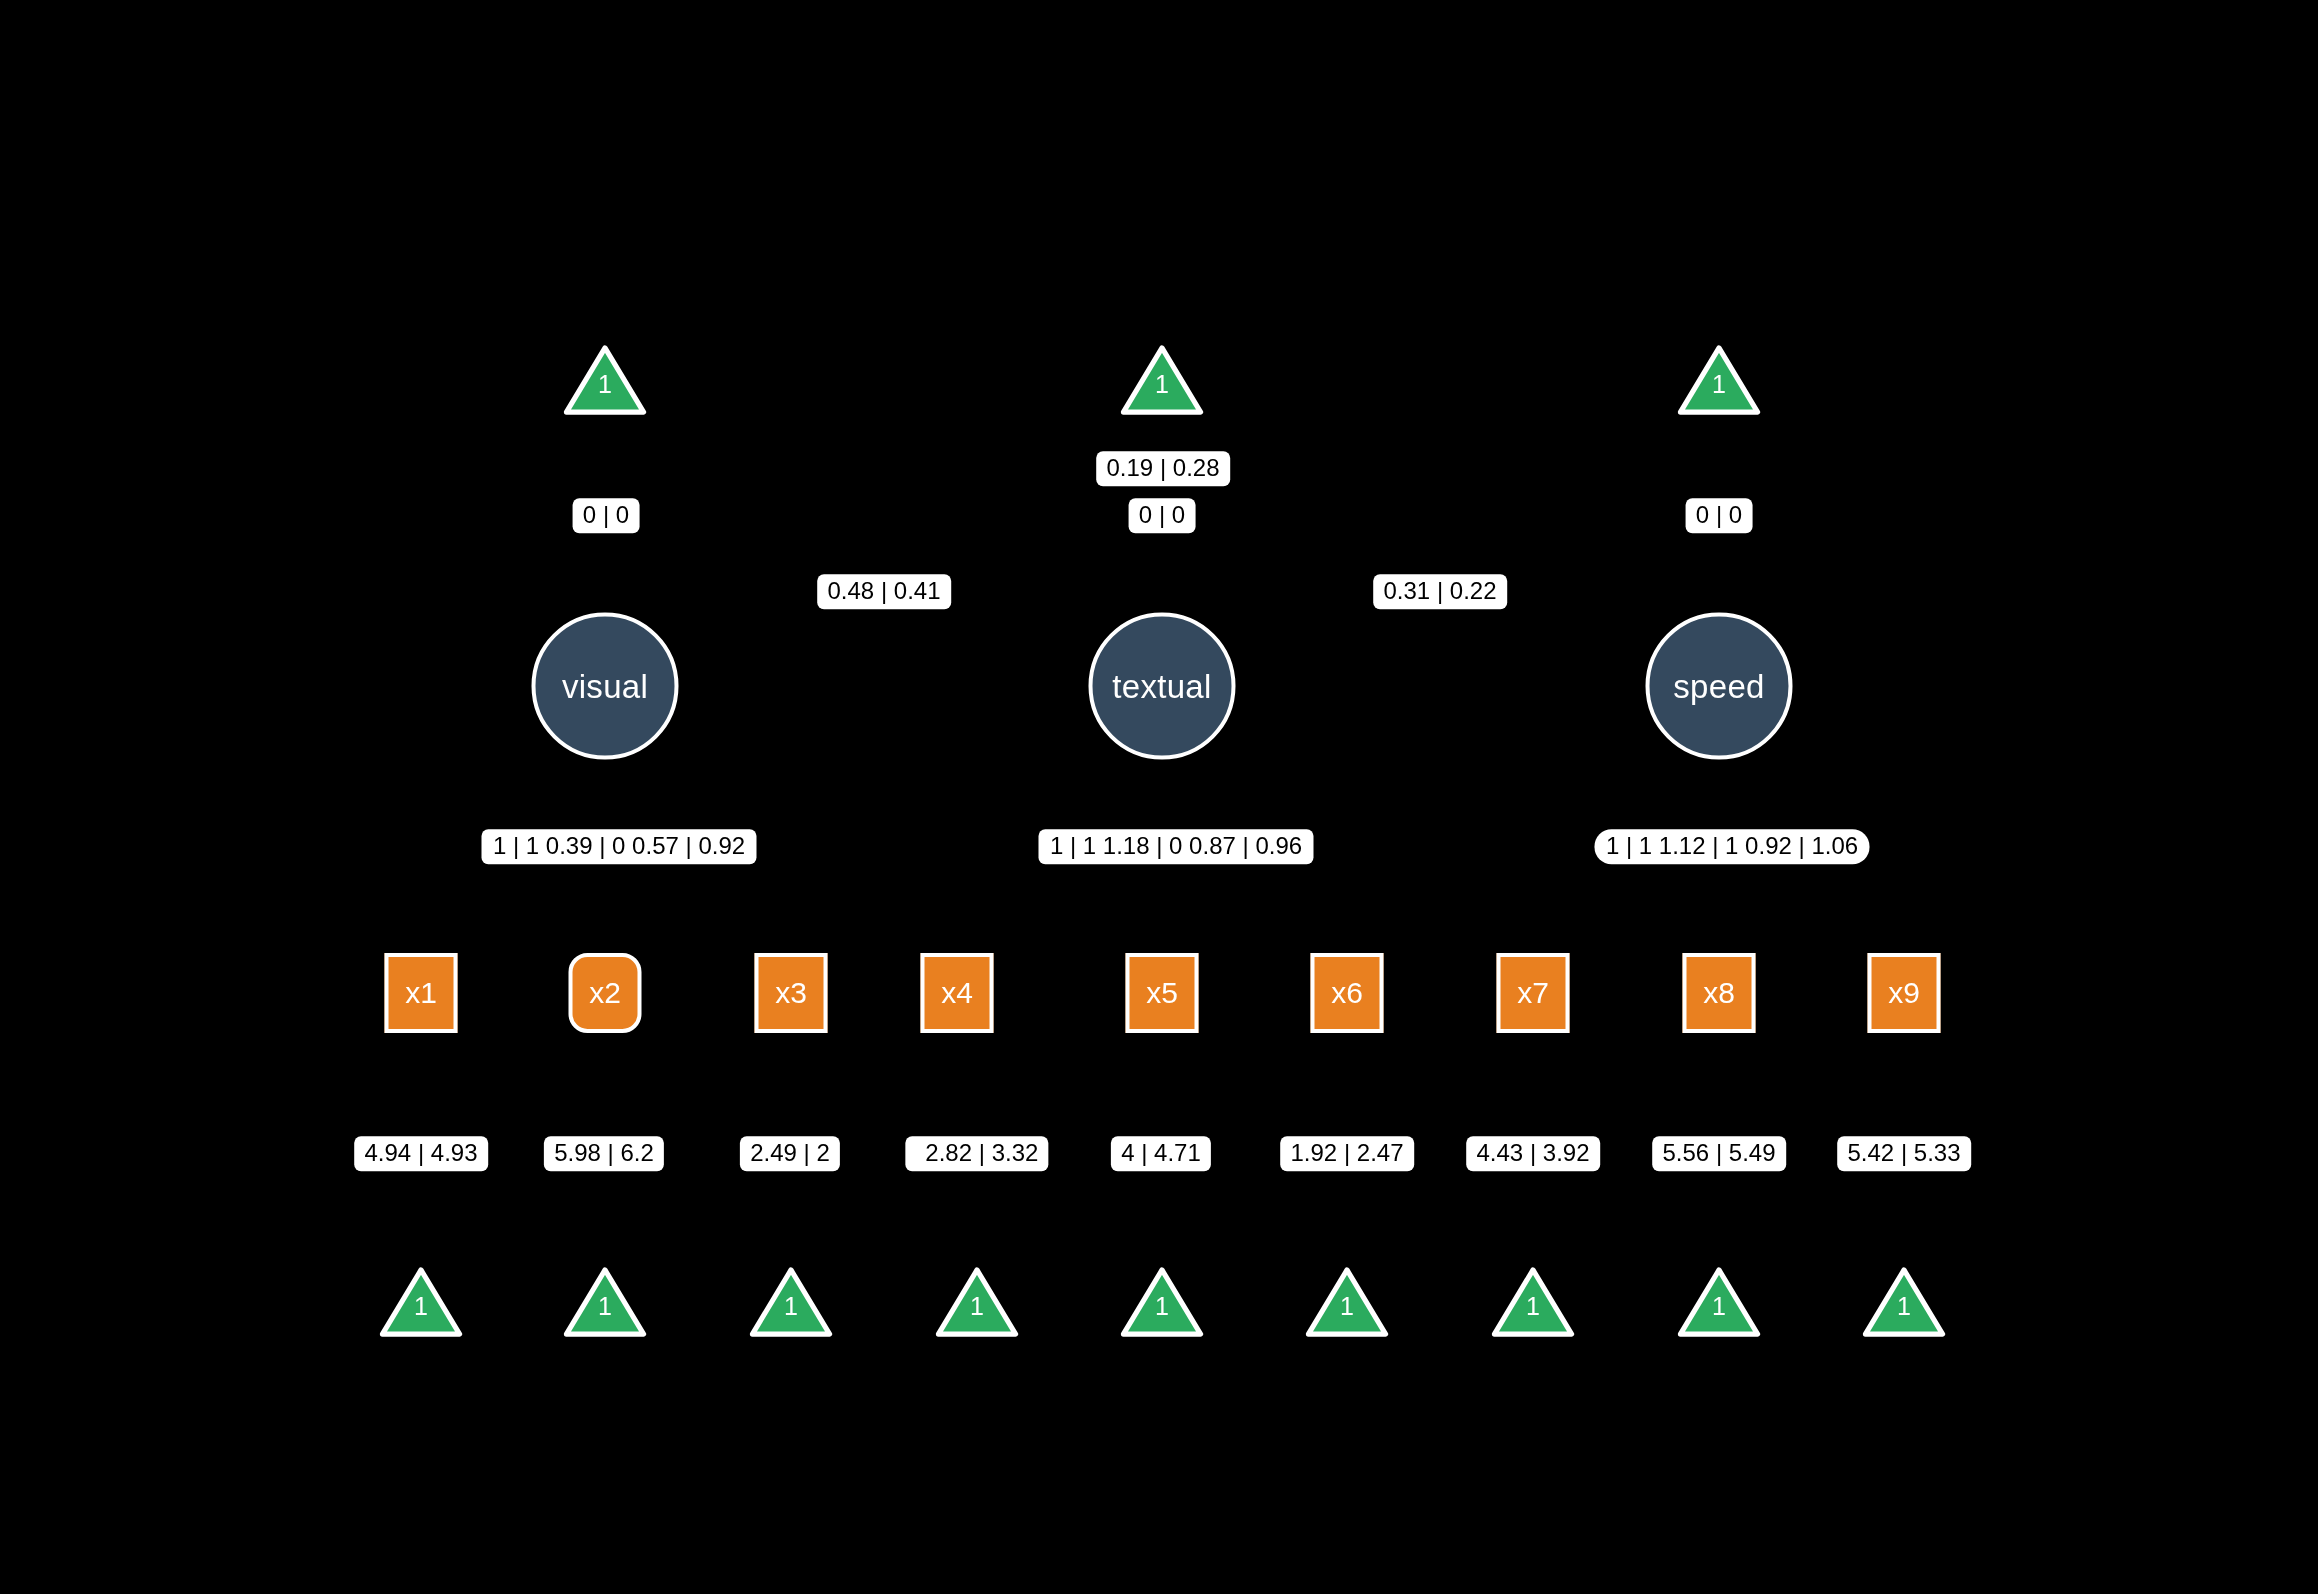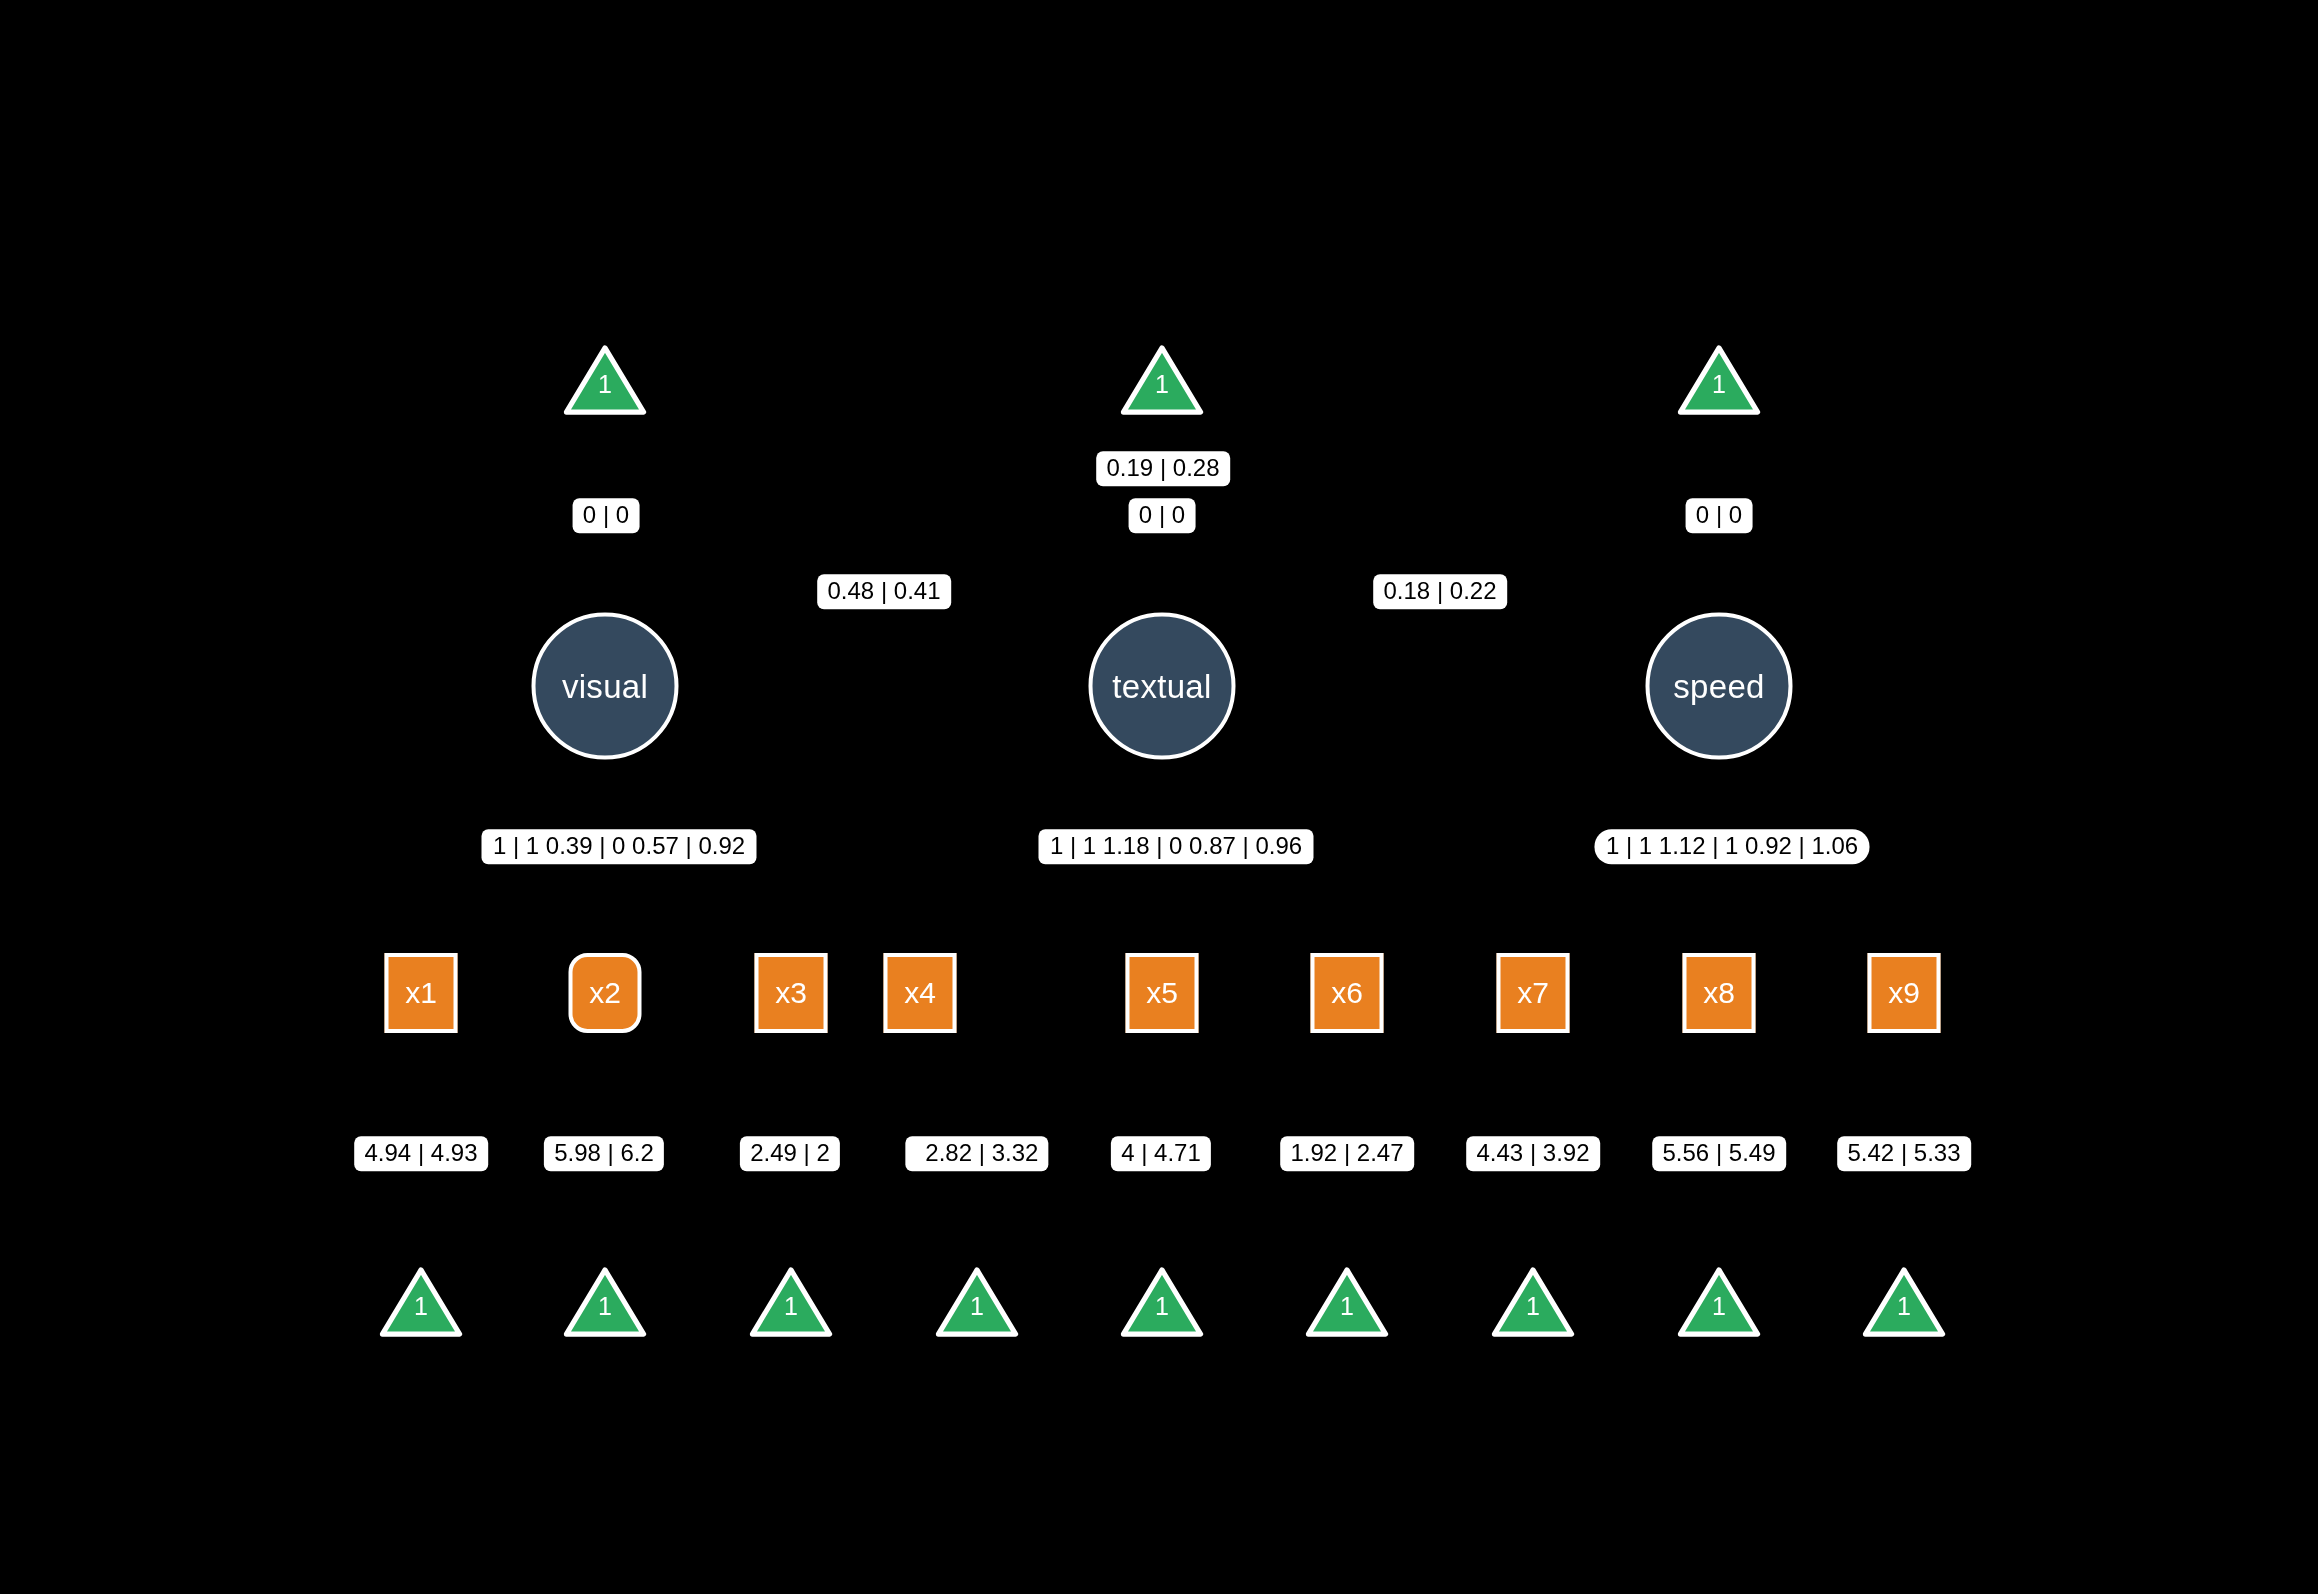--- a/index.html
+++ b/index.html
@@ -115,21 +115,21 @@
     </div>
     <div class="node observed" style="left: 421px; top: 993px;">
       <span>x1</span>
     </div>
     <div class="node observed" style="left: 605px; top: 993px; border-radius: 19px;">
       <span>x2</span>
     </div>
     <div class="node observed" style="left: 791px; top: 993px;">
       <span>x3</span>
     </div>
-    <div class="node observed" style="left: 920px; top: 993px;">
+    <div class="node observed" style="left: 957px; top: 993px;">
       <span>x4</span>
     </div>
     <div class="node observed" style="left: 1162px; top: 993px;">
       <span>x5</span>
     </div>
     <div class="node observed" style="left: 1347px; top: 993px;">
       <span>x6</span>
     </div>
     <div class="node observed" style="left: 1533px; top: 993px;">
       <span>x7</span>
@@ -210,21 +210,21 @@
       <svg class="tri-shape" viewBox="0 0 148 124" preserveAspectRatio="none">
         <polygon points="74,6 142,118 6,118" fill="#2BAB5E" stroke="#FFFFFF" stroke-width="9" stroke-linejoin="round"></polygon>
       </svg>
       <div class="tri-label">1</div>
     </div>
     <div class="chip" style="left: 1163px; top: 469px;">0.19 | 0.28</div>
     <div class="chip" style="left: 606px; top: 516px;">0 | 0</div>
     <div class="chip" style="left: 1162px; top: 516px;">0 | 0</div>
     <div class="chip" style="left: 1719px; top: 516px;">0 | 0</div>
     <div class="chip" style="left: 884px; top: 592px;">0.48 | 0.41</div>
-    <div class="chip" style="left: 1440px; top: 592px;">0.18 | 0.22</div>
+    <div class="chip" style="left: 1440px; top: 592px;">0.31 | 0.22</div>
     <div class="chip wide" style="left: 619px; top: 847px;">1 | 1 0.39 | 0 0.57 | 0.92</div>
     <div class="chip wide" style="left: 1176px; top: 847px;">1 | 1 1.18 | 0 0.87 | 0.96</div>
     <div class="chip wide" style="left: 1732px; top: 847px; border-radius: 17px;">1 | 1 1.12 | 1 0.92 | 1.06</div>
     <div class="chip" style="left: 421px; top: 1154px; text-align: right;">4.94 | 4.93</div>
     <div class="chip" style="left: 604px; top: 1154px;">5.98 | 6.2</div>
     <div class="chip" style="left: 790px; top: 1154px;">2.49 | 2</div>
     <div class="chip" style="left: 977px; top: 1154px; padding-left: 20px;">2.82 | 3.32</div>
     <div class="chip" style="left: 1161px; top: 1154px;">4 | 4.71</div>
     <div class="chip" style="left: 1347px; top: 1154px;">1.92 | 2.47</div>
     <div class="chip" style="left: 1533px; top: 1154px;">4.43 | 3.92</div>

